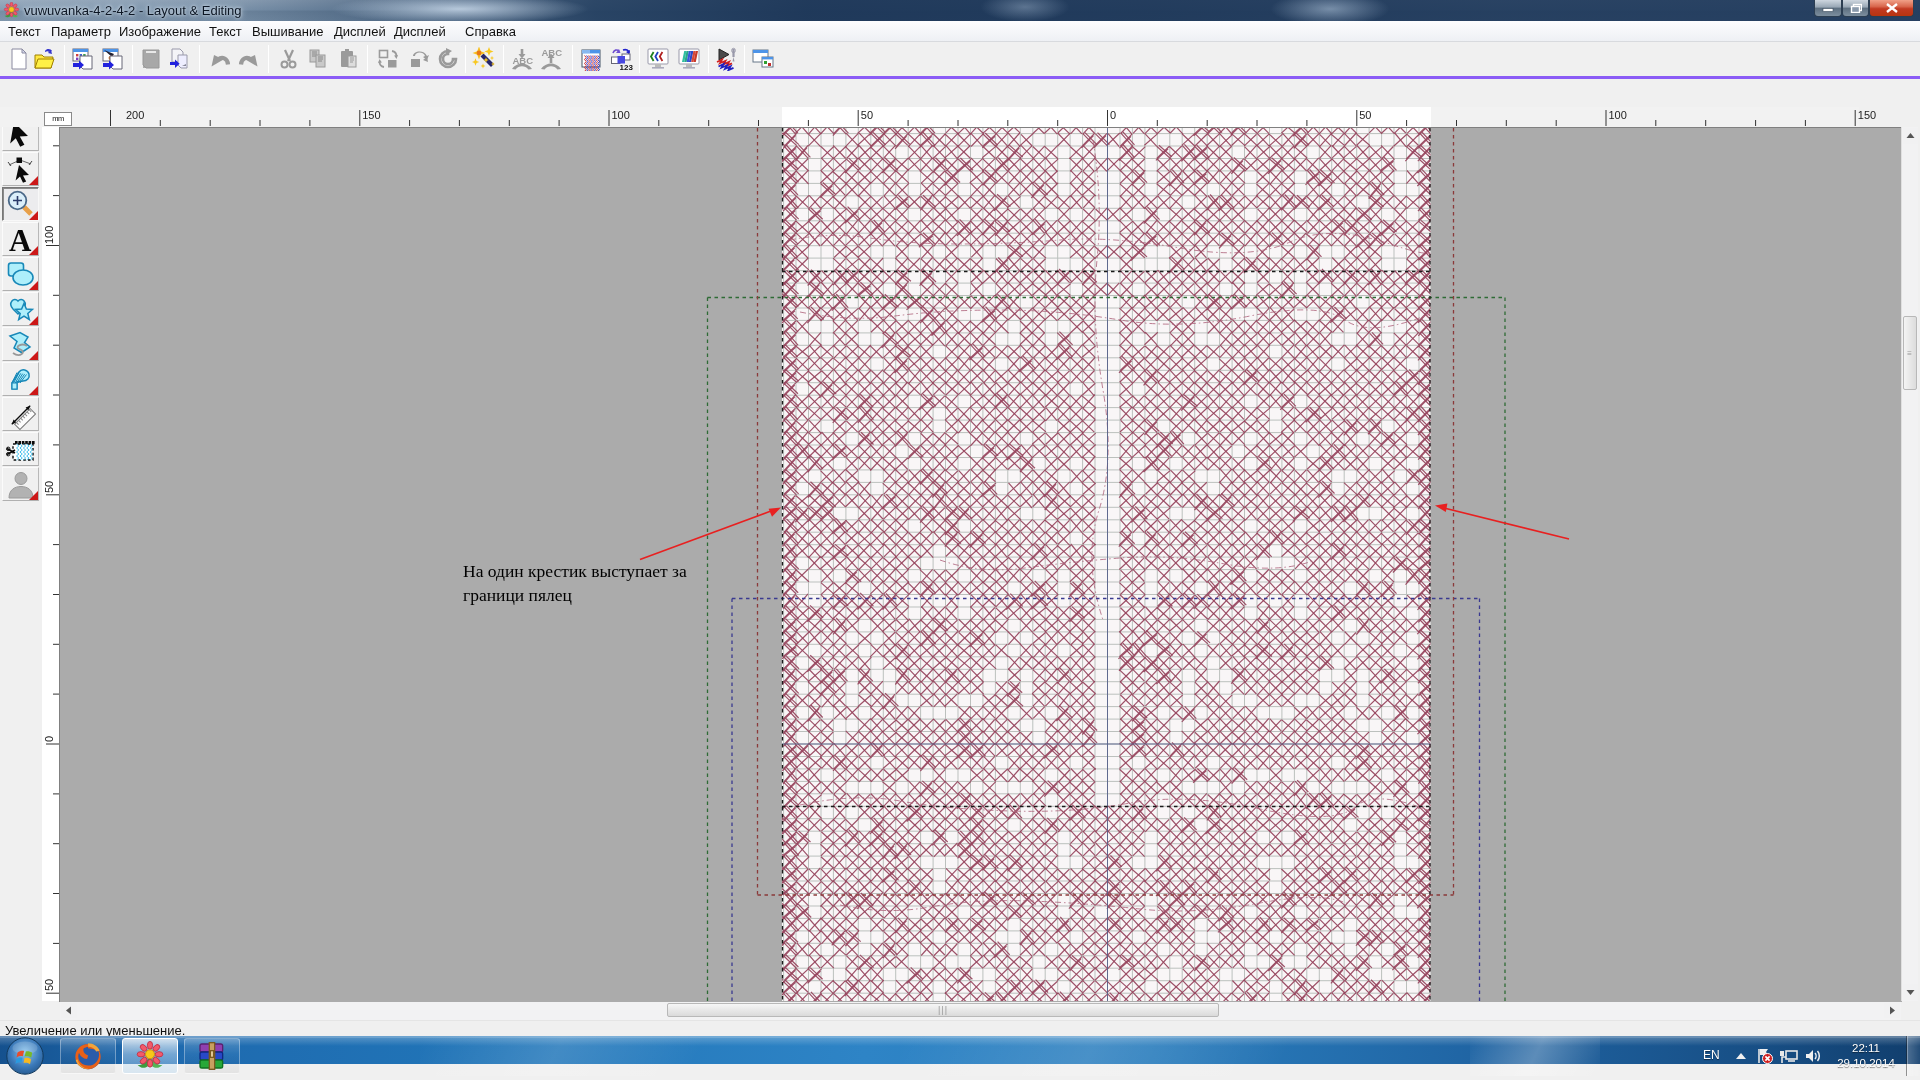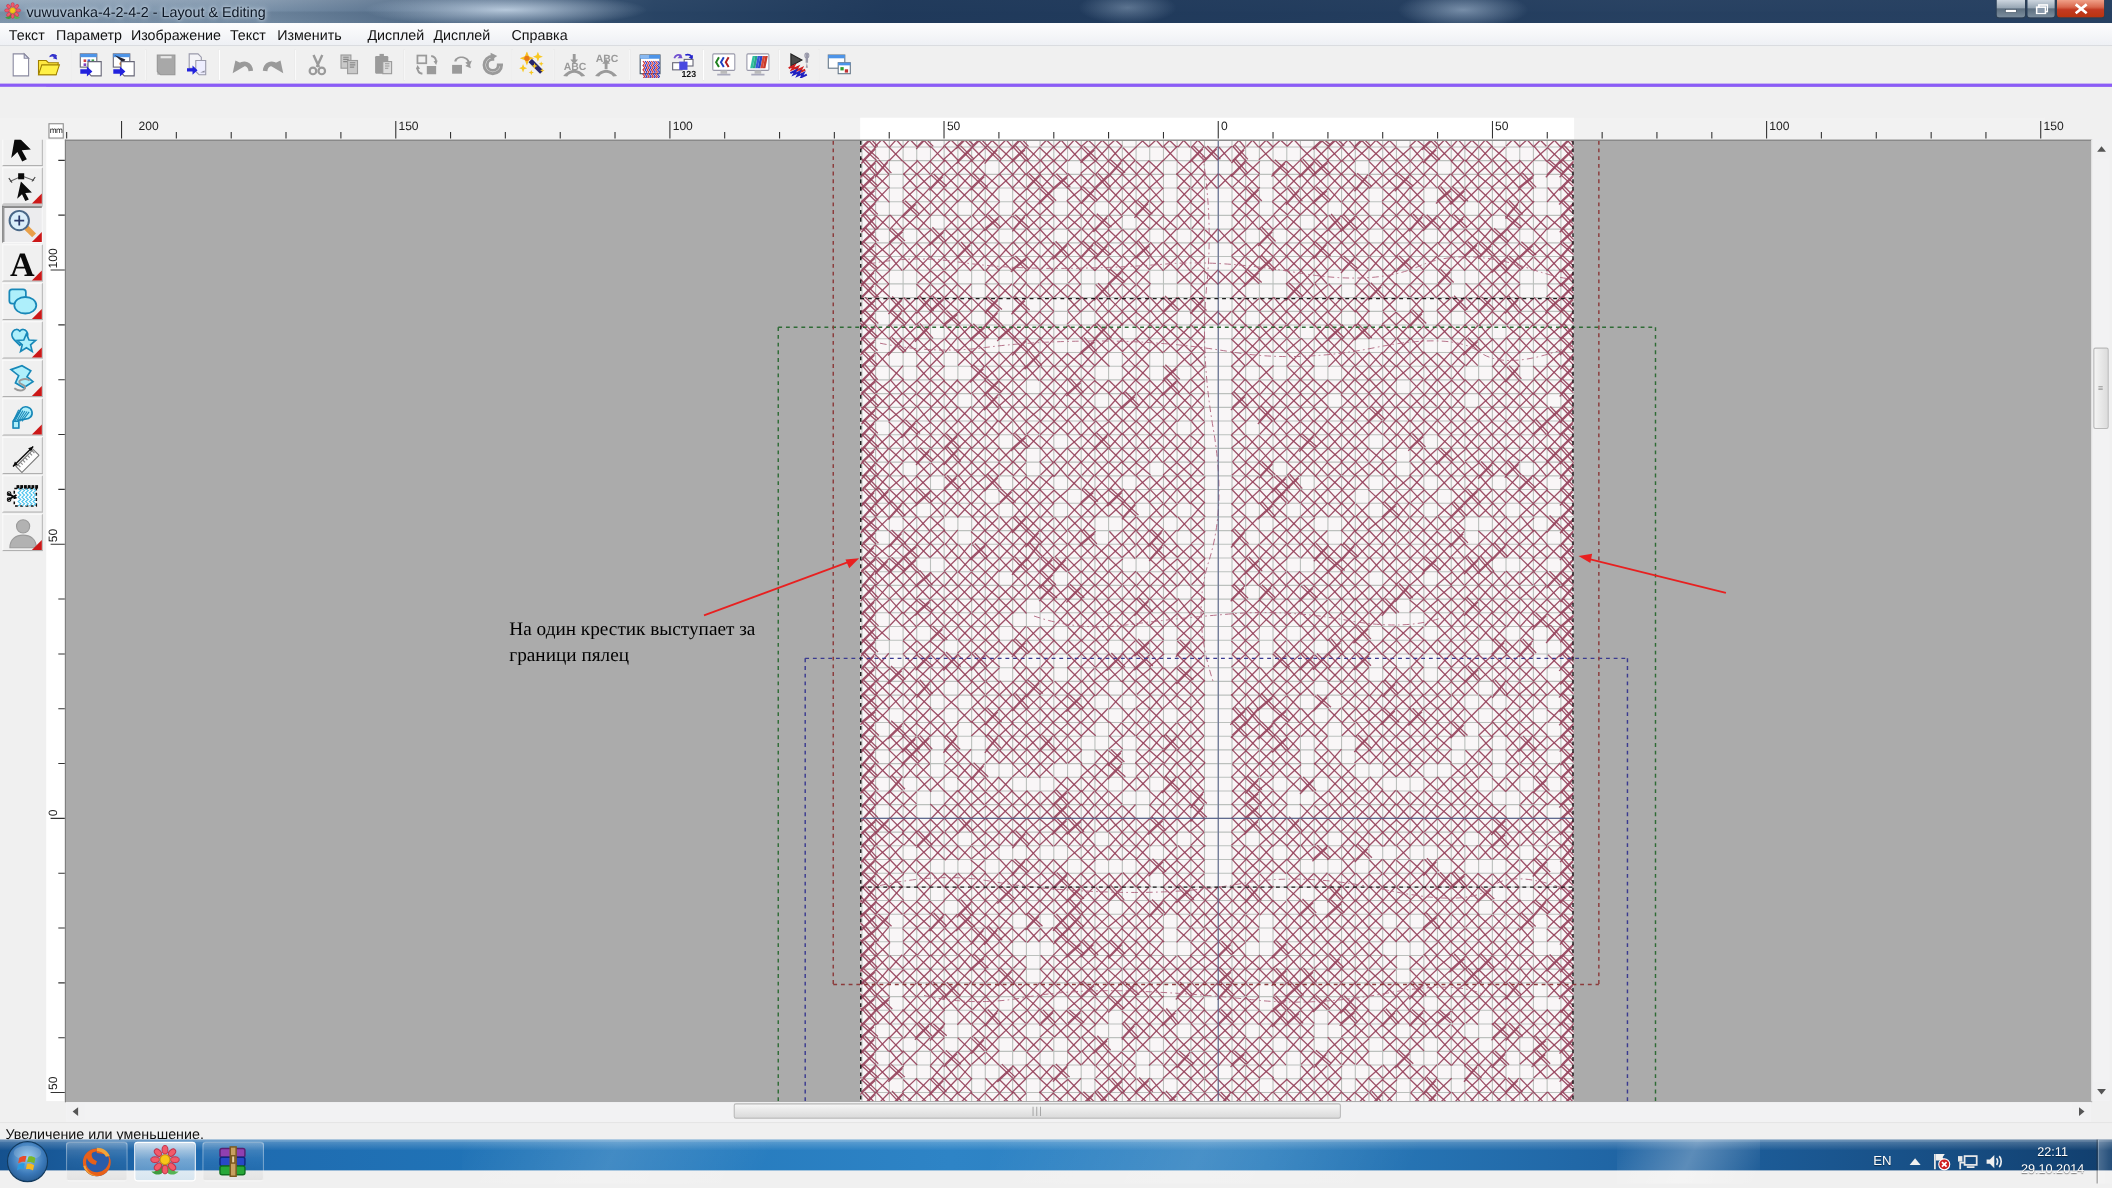--- a/index.html
+++ b/index.html
@@ -21,21 +21,21 @@
 .tico{position:absolute;top:4px;width:26px;height:26px}
 .tico svg{position:absolute;left:1px;top:1px}
 .tsep{position:absolute;top:3px;width:1px;height:28px;background:#c8c8c8;border-right:1px solid #fff}
 #toolcol{position:absolute;left:0;top:79px;width:42px;height:941px;background:#f0f0f0}
 .tool{position:absolute;left:2px;width:37px;height:34px;background:#f0f0f0;border:1px solid #f3f3f3;border-right-color:#b8b8b8;border-bottom-color:#b0b0b0;border-top-color:#fbfbfb;border-left-color:#fbfbfb}
 .tool svg{position:absolute;left:3px;top:2px}
 .tool.pressed{background:#ececee;border:1px solid #777;border-bottom-color:#f8f8f8;border-right-color:#f8f8f8;box-shadow:inset 1px 1px 0 #8a8a8a}
 .corner{position:absolute;right:0;bottom:0;width:0;height:0;border-left:9px solid transparent;border-bottom:9px solid #cc1818}
 #rtop{position:absolute;left:0px;top:107px;width:1859px;height:20px;background:#f2f2f2}
 #rtopwhite{position:absolute;left:782px;top:0;width:649px;height:20px;background:#fff}
-#mmbox{position:absolute;left:44px;top:112px;width:14px;height:14px;background:#fff;border:1px solid #8a8a8a;font-size:7.5px;line-height:12px;text-align:center;color:#111;letter-spacing:-.5px}
+#mmbox{position:absolute;left:44px;top:112px;width:28px;height:14px;background:#fff;border:1px solid #8a8a8a;font-size:7.5px;line-height:12px;text-align:center;color:#111;letter-spacing:-.5px}
 #rleft{position:absolute;left:42px;top:127px;width:18px;height:874px;background:#fff;border-right:1px solid #d0d0d0}
 #canvas{position:absolute;left:59px;top:127px;width:1843px;height:875px;background:#ababab;border-top:1px solid #808080;border-left:1px solid #808080}
 #vsb{position:absolute;left:1901px;top:127px;width:17px;height:874px;background:#f2f2f3;border-left:1px solid #e0e0e0}
 #hsb{position:absolute;left:60px;top:1002px;width:1841px;height:18px;background:#f2f2f3}
 .sbtn{position:absolute;background:#f1f1f2;color:#555;text-align:center}
 #vthumb{position:absolute;left:1px;top:189px;width:14px;height:74px;background:linear-gradient(90deg,#f4f4f4,#dcdcdc);border:1px solid #b8b8b8;border-radius:2px}
 #hthumb{position:absolute;left:607px;top:1px;width:552px;height:14px;background:linear-gradient(180deg,#f6f6f6,#dadada);border:1px solid #b8b8b8;border-radius:2px}
 .grip{position:absolute;left:50%;top:50%;transform:translate(-50%,-50%);color:#999;font-size:8px;letter-spacing:1px}
 #status{position:absolute;left:0;top:1020px;width:1920px;height:20px;background:#f0f0f0;border-top:1px solid #e5e5e5;font-size:13px;color:#111;padding-left:5px;line-height:19px}
 #taskbar{position:absolute;left:0;top:1036px;width:1920px;height:28px;
@@ -88,21 +88,21 @@
       <svg width="16" height="12">
         <path d="M3 2l10 8M13 2L3 10" stroke="#fff" stroke-width="2.4"></path>
       </svg>
     </div>
 </div>
 <div id="menubar">
 <span class="menu" style="left:8px">Текст</span>
     <span class="menu" style="left:51px">Параметр</span>
 <span class="menu" style="left:119px">Изображение</span>
     <span class="menu" style="left:209px">Текст</span>
-<span class="menu" style="left:252px">Изменить</span>
+<span class="menu" style="left:252px">Вышивание</span>
     <span class="menu" style="left:334px">Дисплей</span>
 <span class="menu" style="left:394px">Дисплей</span>
     <span class="menu" style="left:465px">Справка</span>
 </div>
 <div id="toolbar">
     <div class="tico" style="left:6px">
       <svg width="24" height="24" viewBox="0 0 24 24">
         <path d="M5 2h10l4 4v16H5z" fill="#fff" stroke="#8a8aa0"></path>
         <path d="M15 2l4 4h-4z" fill="#d8dcf0" stroke="#8a8aa0"></path>
       </svg>

